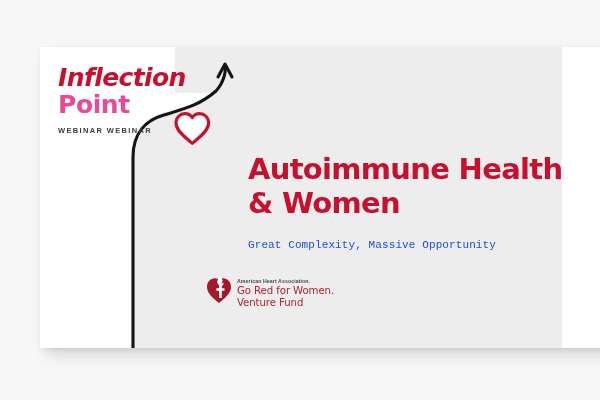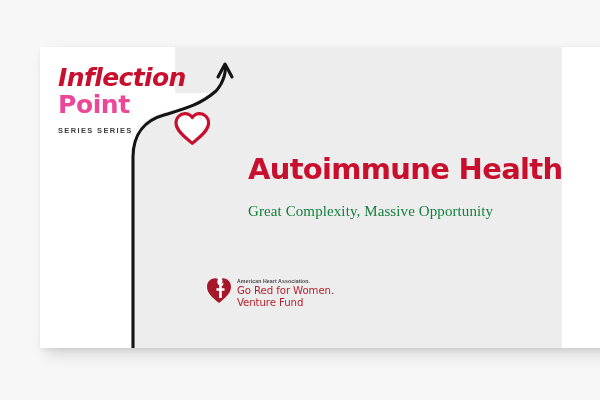--- a/index.html
+++ b/index.html
@@ -102,26 +102,26 @@
   .title {
     font-family: "DejaVu Sans", sans-serif;
     font-weight: 700;
     font-size: 29px;
     line-height: 34px;
     letter-spacing: -0.7px;
     color: #c8102e;
     margin: 0;
   }
   .subtitle {
-    font-family: Liberation Serif, serif;
+    font-family: Liberation Mono, monospace;
     font-weight: 400;
-    font-size: 15px;
+    font-size: 11px;
     line-height: 18px;
     letter-spacing: 0.1px;
-    color: #15803d;
+    color: #1d4ed8;
     margin: 16px 0 0 0;
   }
 
   
   .aha-logo {
     position: absolute;
     left: 166px;
     top: 228px;
     display: flex;
     align-items: flex-start;
@@ -178,21 +178,21 @@
                C 93,83 104,71 122,66
                C 140,61 157,58 176,44
                L 522,44
                L 522,301 Z" fill="#ededee"></path>
       <rect x="135" y="0" width="387" height="46" fill="#ededee"></rect>
     </svg>
 
     <div class="logo-block">
       <div class="logo-line1">Inflection</div>
       <div class="logo-line2">Point</div>
-      <div class="logo-line3">SERIES SERIES</div>
+      <div class="logo-line3">WEBINAR WEBINAR</div>
     </div>
 
     <svg class="swoosh" viewBox="0 0 522 301" aria-hidden="true">
 
       <path d="M 93,301
                L 93,110
                C 93,86 106,73 124,68
                C 144,62 160,58 176,44
                C 178,42 179,40 181,37
                C 184,31 186,26 185,21" fill="none" stroke="#141414" stroke-width="3.1" stroke-linecap="round"></path>
@@ -212,20 +212,21 @@
                C 148.2,66.6 150.8,68.2 152.3,70.6
                C 153.8,68.2 156.4,66.6 159.6,66.6
                C 164.4,66.6 168.6,70.5 168.6,76
                C 168.6,84.5 157.6,91.5 152.3,96.4
                C 147,91.5 136,84.5 136,76 Z" fill="none" stroke="#c8102e" stroke-width="3.1" stroke-linejoin="round"></path>
     </svg>
 
     <div class="content">
       <div class="title">
         <span>Autoimmune Health</span><br>
+        <span>&amp; Women</span>
       </div>
       <p class="subtitle">Great Complexity, Massive Opportunity</p>
     </div>
 
     <div class="aha-logo">
       <svg class="aha-mark" viewBox="0 0 52 56" aria-hidden="true">
         <path d="M 26,54
                  C 14,44 2,35 2,21.5
                  C 2,11.5 9.5,4.5 18,4.5
                  C 22,4.5 24.6,6.2 26,8.6

